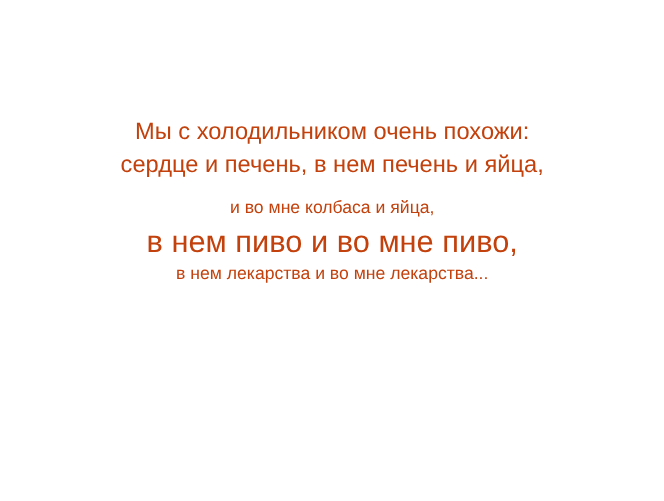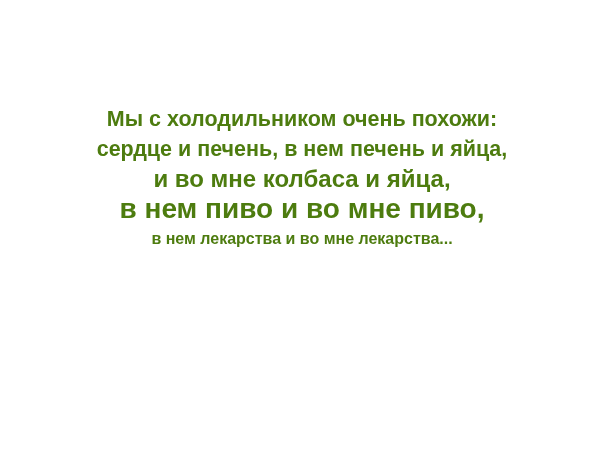--- a/index.html
+++ b/index.html
@@ -20,35 +20,35 @@
     background: #ffffff;
     box-sizing: border-box;
     display: flex;
     align-items: flex-start;
     justify-content: center;
   }
   .quote-block {
     margin-top: 104px;
     width: 596px;
     text-align: center;
-    color: #4d7c0f;
-    font-weight: bold;
+    color: #c2410c;
+    font-weight: normal;
     font-size: 21.5px;
     line-height: 30px;
     letter-spacing: 0px;
   }
   .quote-line {
     display: block;
     white-space: nowrap;
   }
   .quote-line.l0 { font-size: 21.5px; }
   .quote-line.l1 { font-size: 21.5px; }
   .quote-line.l2 { font-size: 21.5px; }
   .quote-line.l3 { font-size: 21.5px; }
-  .quote-line.l4 { font-size: 24px; }
+  .quote-line.l4 { font-size: 16px; margin-top: 11px; }
   .quote-line.l5 { font-size: 28px; }
   .quote-line.l6 { font-size: 16px; }
 </style>
 </head>
 <body>
 
 <div class="poster">
   <div class="quote-block">
     <span class="quote-line l0">Мы с холодильником очень похожи:</span>
     <span class="quote-line l3">сердце и печень, в нем печень и яйца,</span>

